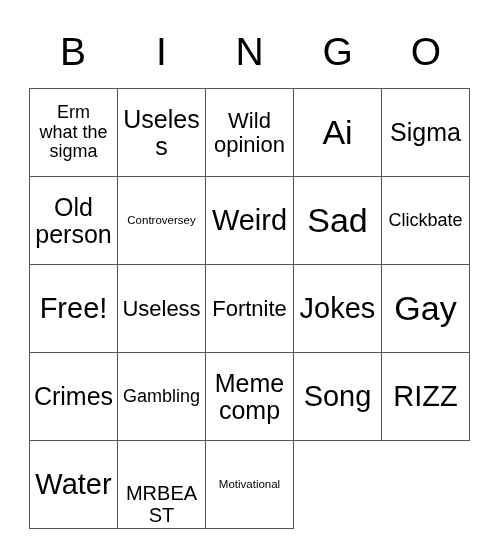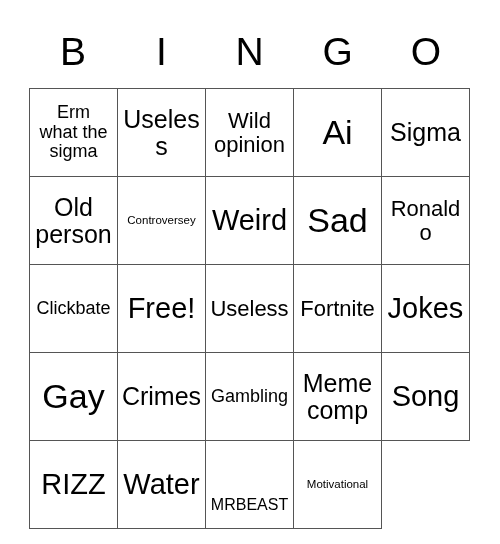--- a/index.html
+++ b/index.html
@@ -80,21 +80,21 @@
     overflow-wrap: break-word;
     white-space: pre-line;
   }
 
   
   .fs-xxl { font-size: 34px; }
   .fs-xl  { font-size: 29px; }
   .fs-lg  { font-size: 25px; }
   .fs-md  { font-size: 22px; text-align: center; }
   .fs-sm  { font-size: 18px; }
-  .fs-xs  { font-size: 16px; margin-top: 40px; }
+  .fs-xs  { font-size: 20px; margin-top: 40px; }
   .fs-xxs { font-size: 11.5px; }
 </style>
 </head>
 <body>
 
 <div id="bingo-card">
 
   <div id="header-row">
       <div class="header-letter">B</div>
       <div class="header-letter">I</div>
@@ -127,23 +127,20 @@
 person</span>
       </div>
       <div class="cell">
         <span class="cell-text fs-xxs">Controversey</span>
       </div>
       <div class="cell">
         <span class="cell-text fs-xl">Weird</span>
       </div>
       <div class="cell">
         <span class="cell-text fs-xxl">Sad</span>
-      </div>
-      <div class="cell">
-        <span class="cell-text fs-md">Ronaldo</span>
       </div>
       <div class="cell">
         <span class="cell-text fs-sm">Clickbate</span>
       </div>
       <div class="cell">
         <span class="cell-text fs-xl">Free!</span>
       </div>
       <div class="cell">
         <span class="cell-text fs-md">Useless</span>
       </div>

